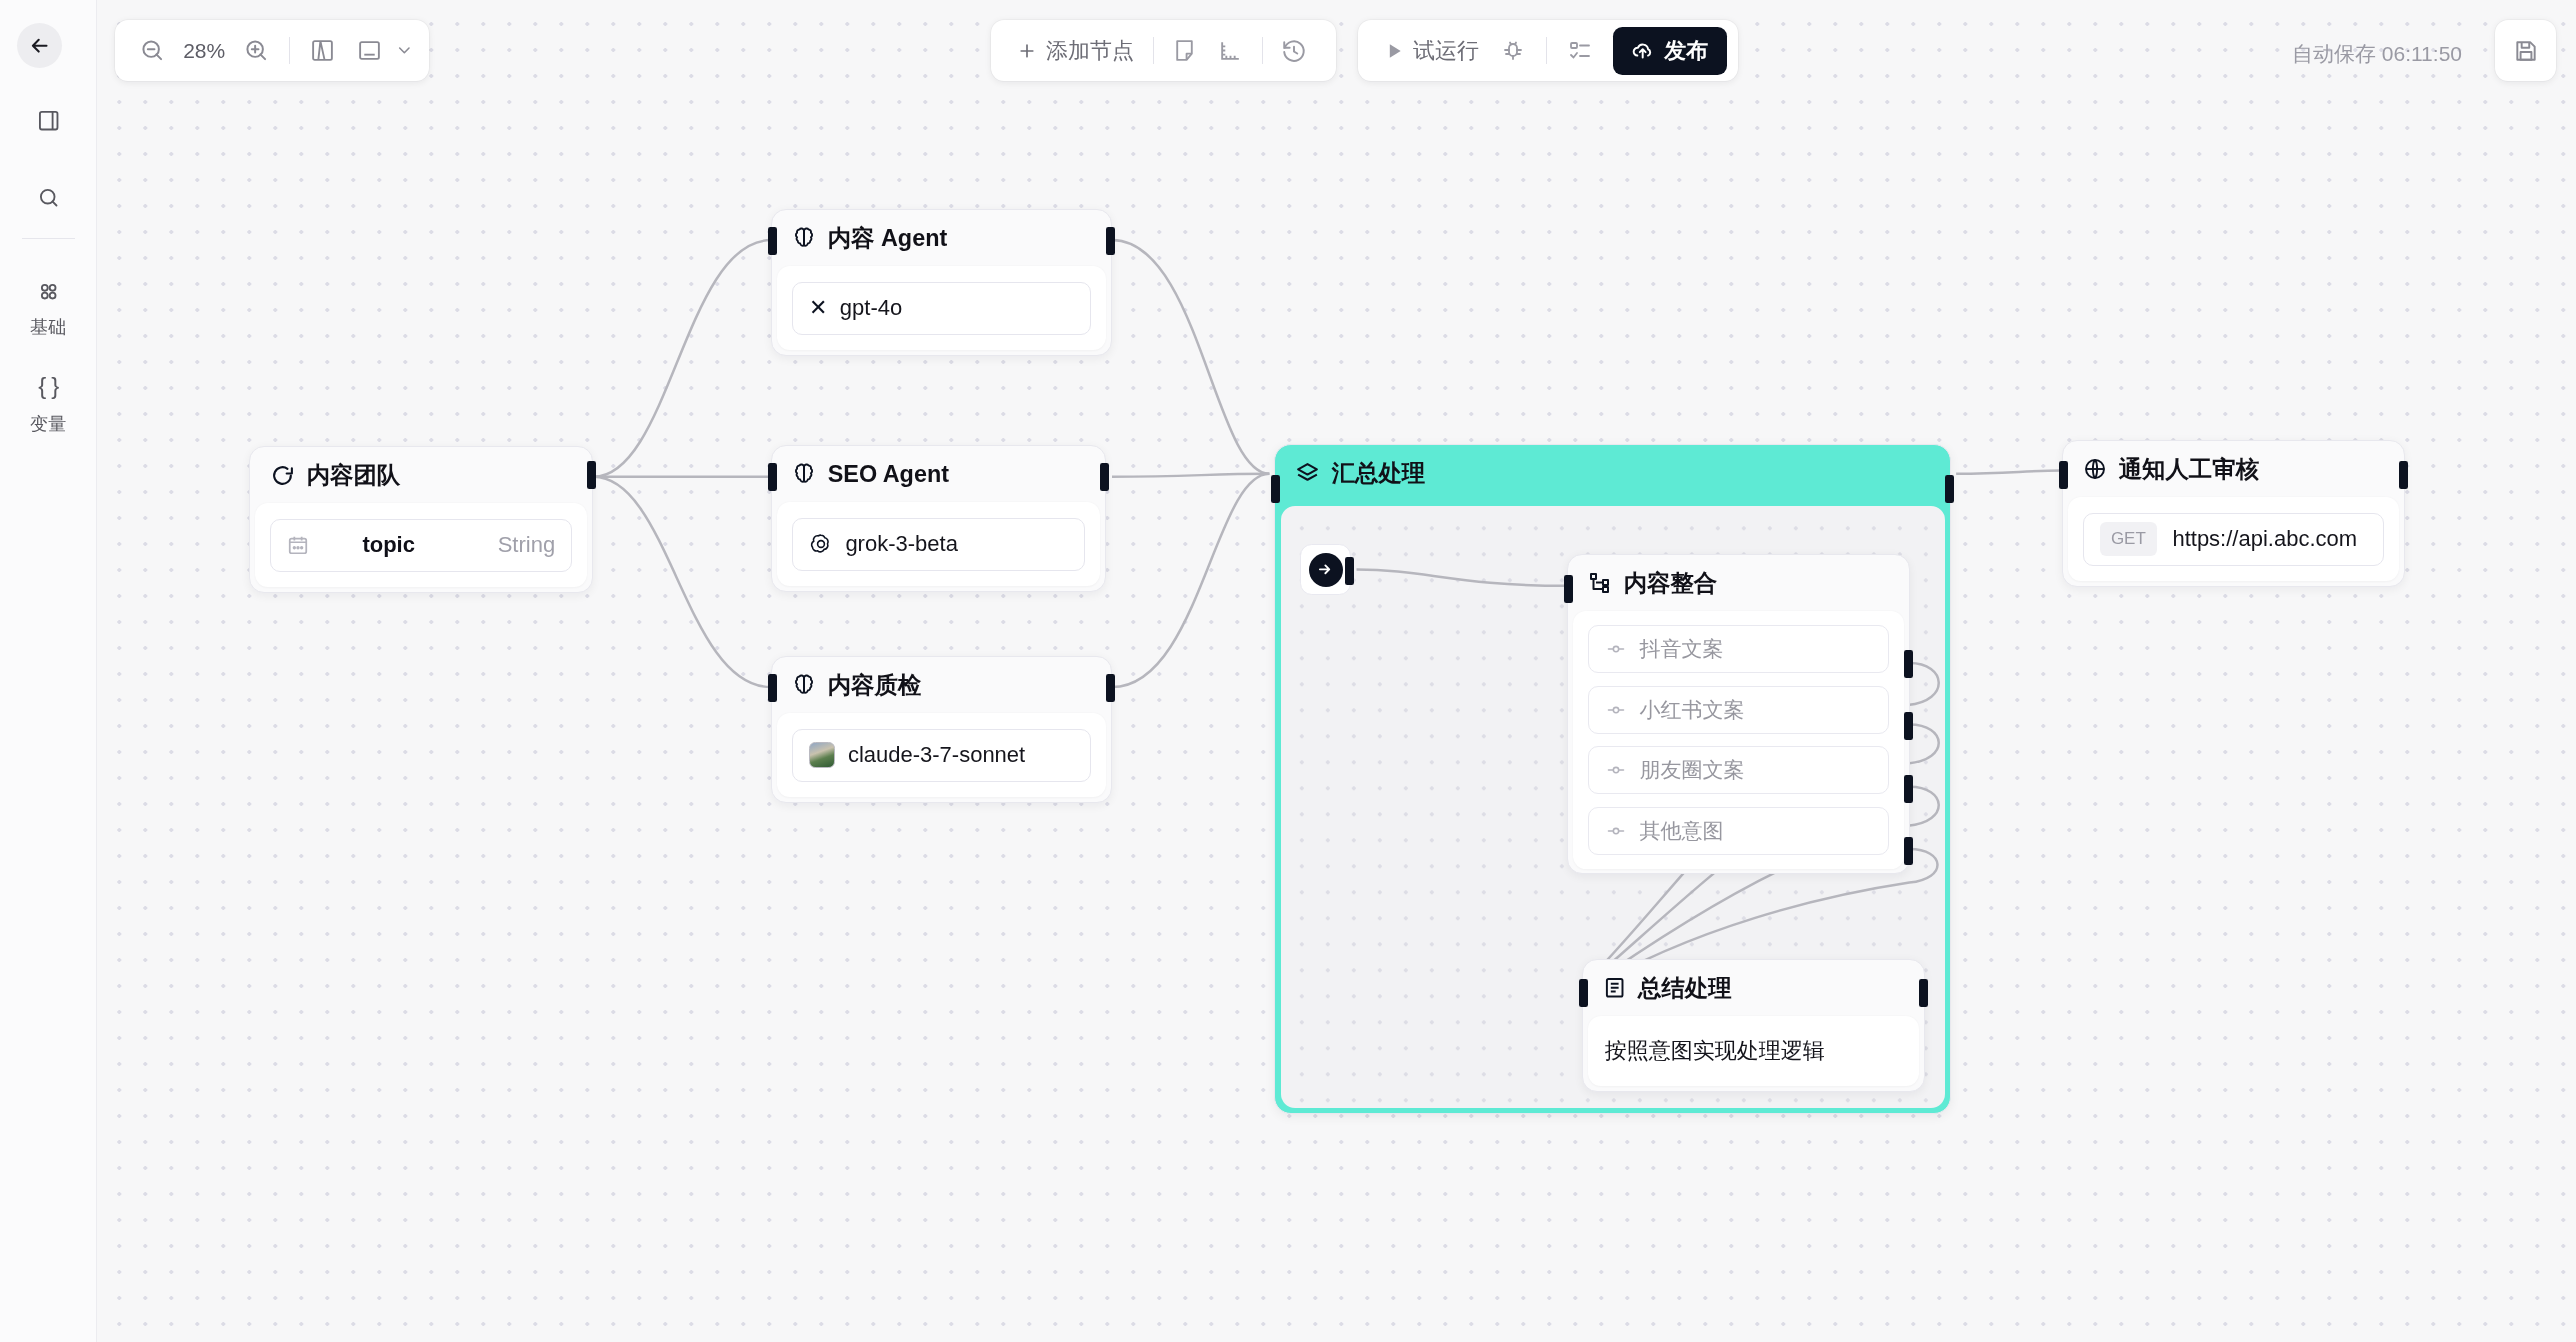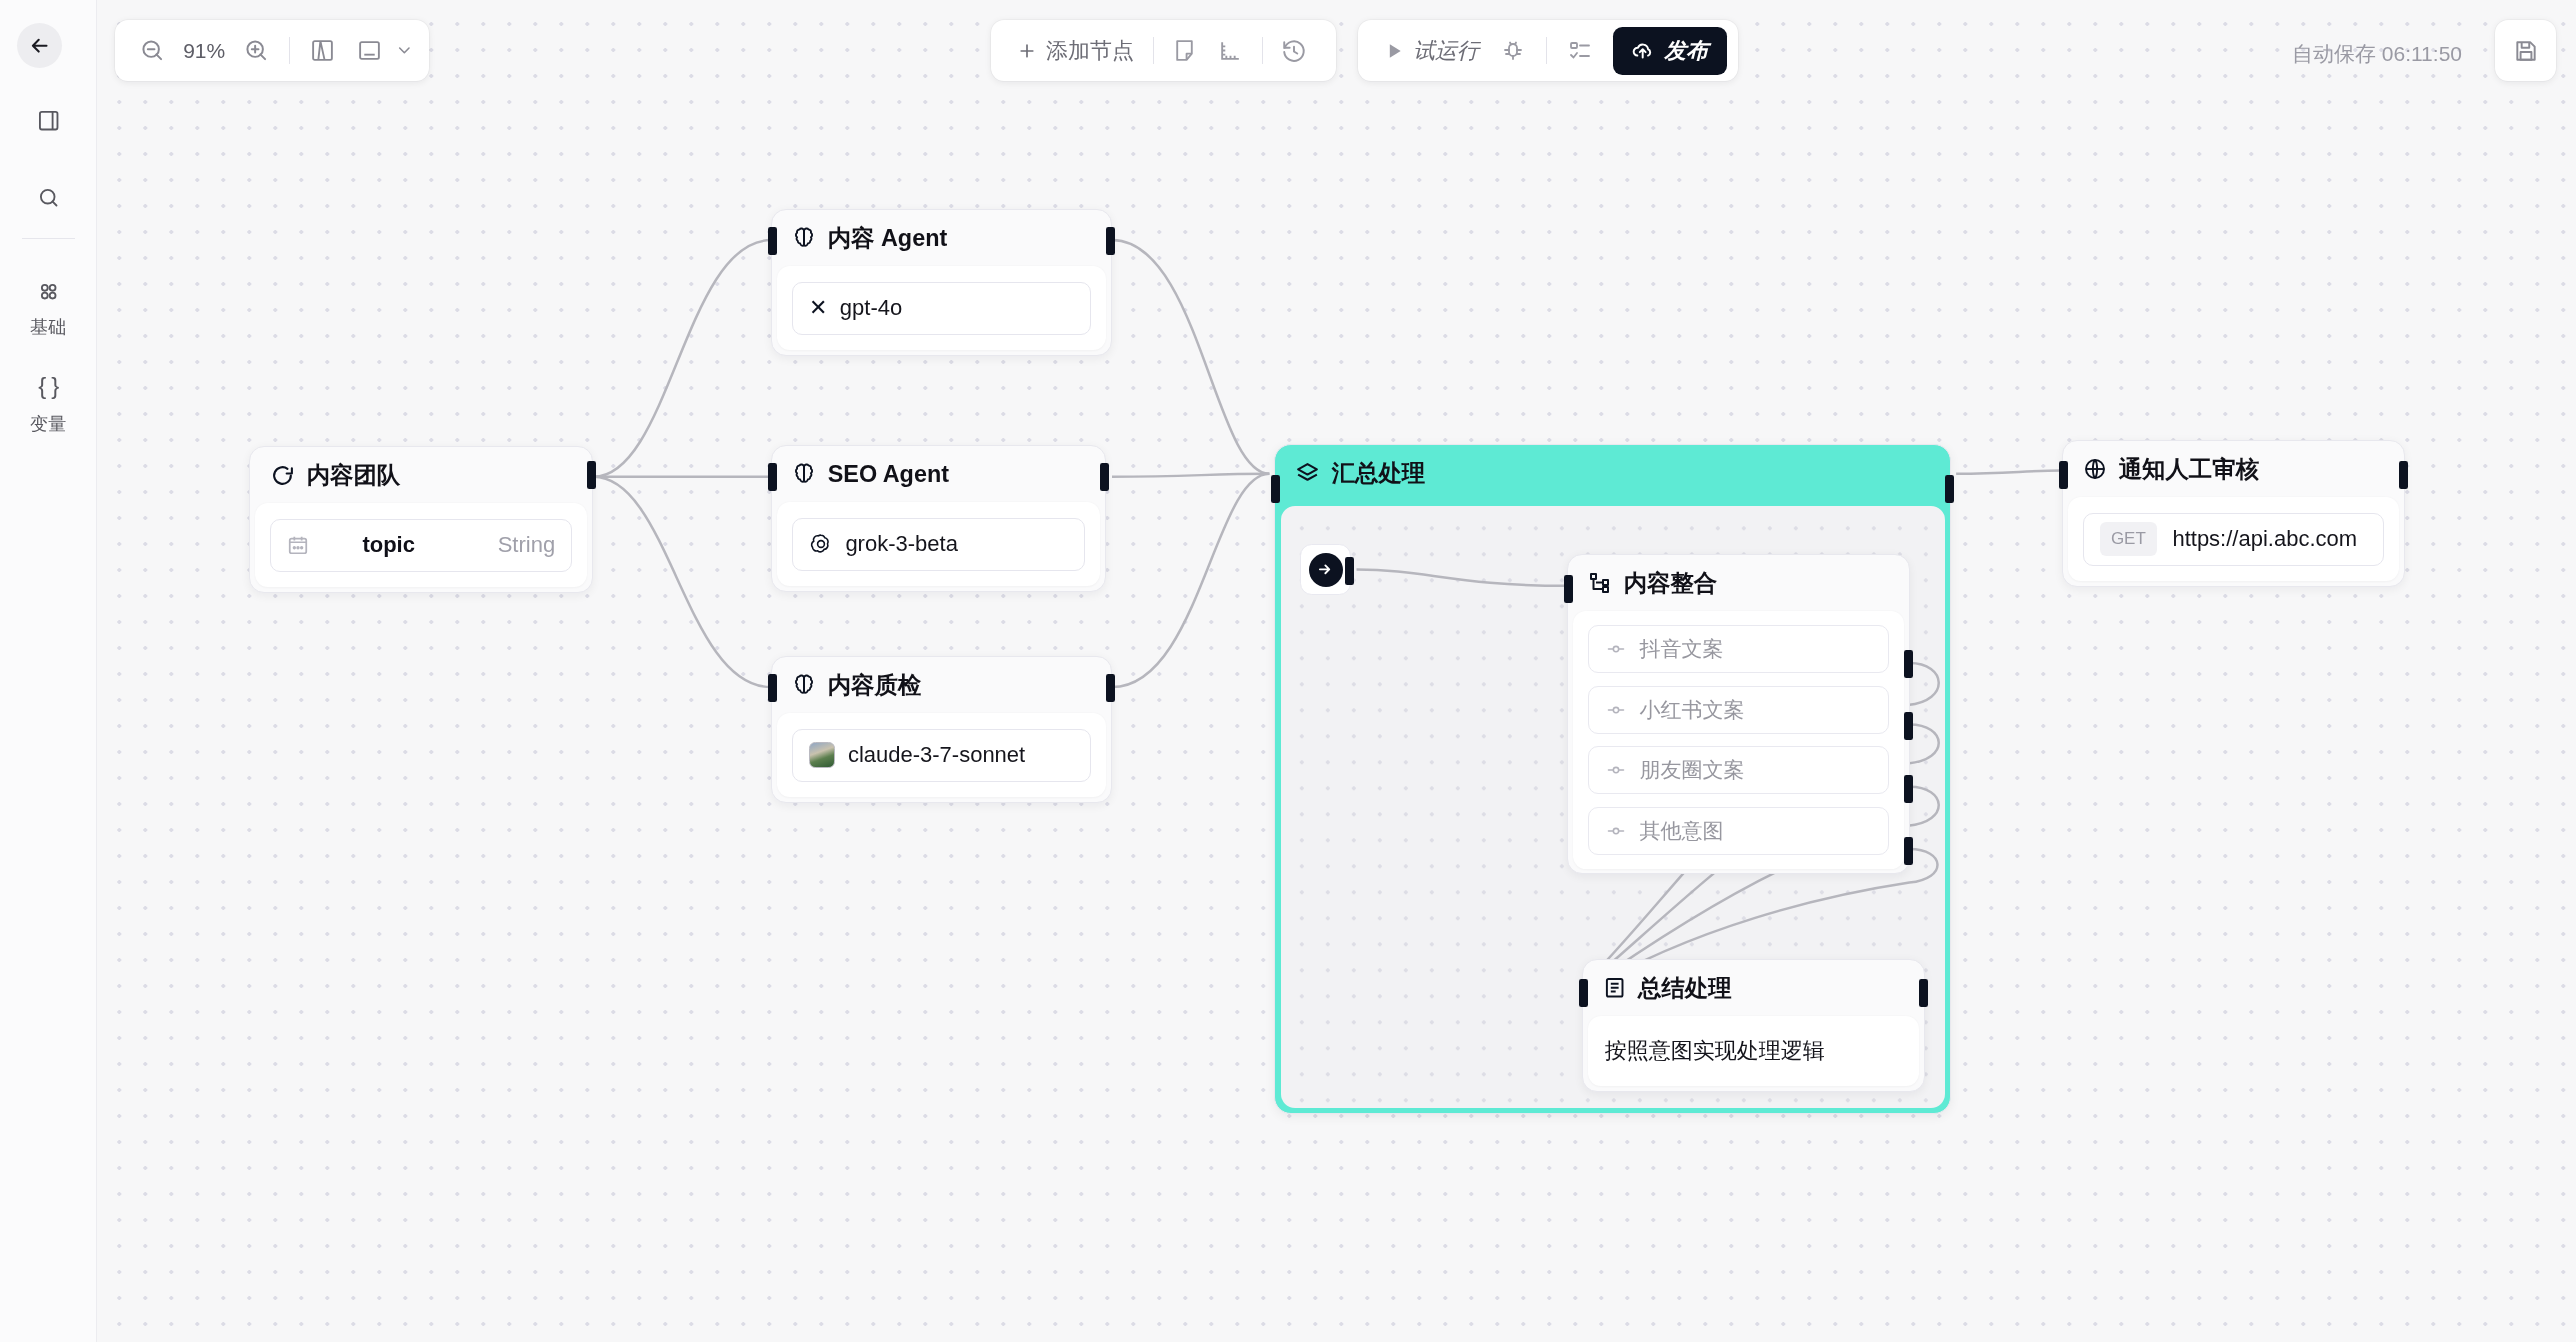--- a/index.html
+++ b/index.html
@@ -60,21 +60,21 @@
     display: flex; align-items: center; justify-content: center;
   }
   .vdiv { width: 0.8px; height: 26.5px; background: #e3e3ea; margin: 0 7.8px; }
 
   #node-bar { left: 991px; padding: 0 20px 0 17px; gap: 1.6px; }
   .txtbtn {
     display: flex; align-items: center; gap: 8.6px; padding: 0 9.3px; height: 44px;
     border-radius: 7.8px; cursor: pointer; color: #6d6d76; font-size: 22px; white-space: nowrap;
   }
 
-  #run-bar { left: 1358px; padding: 0 11px 0 17px; gap: 3.1px; font-style: italic; }
+  #run-bar { left: 1358px; padding: 0 11px 0 17px; gap: 3.1px; }
   .publish {
     display: flex; align-items: center; gap: 9.3px; height: 48px; padding: 0 18.7px;
     background: #0c1220; color: #fff; border-radius: 9.3px; font-size: 22px;
     font-weight: 600; cursor: pointer; margin-left: 7.8px;
   }
 
   .autosave {
     position: absolute; right: 114px; top: 40px; font-size: 21px; color: #9a9aa4;
     white-space: nowrap; z-index: 30;
   }
@@ -220,21 +220,21 @@
     </div>
   </div>
 
   <div class="bar" id="zoom-bar">
     <div class="ibtn">
       <svg width="26.5" height="26.5" viewBox="0 0 24 24" fill="none" stroke="#8a8a93" stroke-width="1.8" stroke-linecap="round">
         <circle cx="11" cy="11" r="7"></circle>
           <path d="M8 11h6M20 20l-4.3-4.3"></path>
       </svg>
     </div>
-    <span class="zoom-lvl">91%</span>
+    <span class="zoom-lvl">28%</span>
     <div class="ibtn">
       <svg width="26.5" height="26.5" viewBox="0 0 24 24" fill="none" stroke="#8a8a93" stroke-width="1.8" stroke-linecap="round">
         <circle cx="11" cy="11" r="7"></circle>
           <path d="M8 11h6M11 8v6M20 20l-4.3-4.3"></path>
       </svg>
     </div>
     <div class="vdiv"></div>
     <div class="ibtn">
       <svg width="25" height="25" viewBox="0 0 24 24" fill="none" stroke="#8a8a93" stroke-width="1.8">
         <rect x="3" y="3" width="18" height="18" rx="1.5"></rect>

